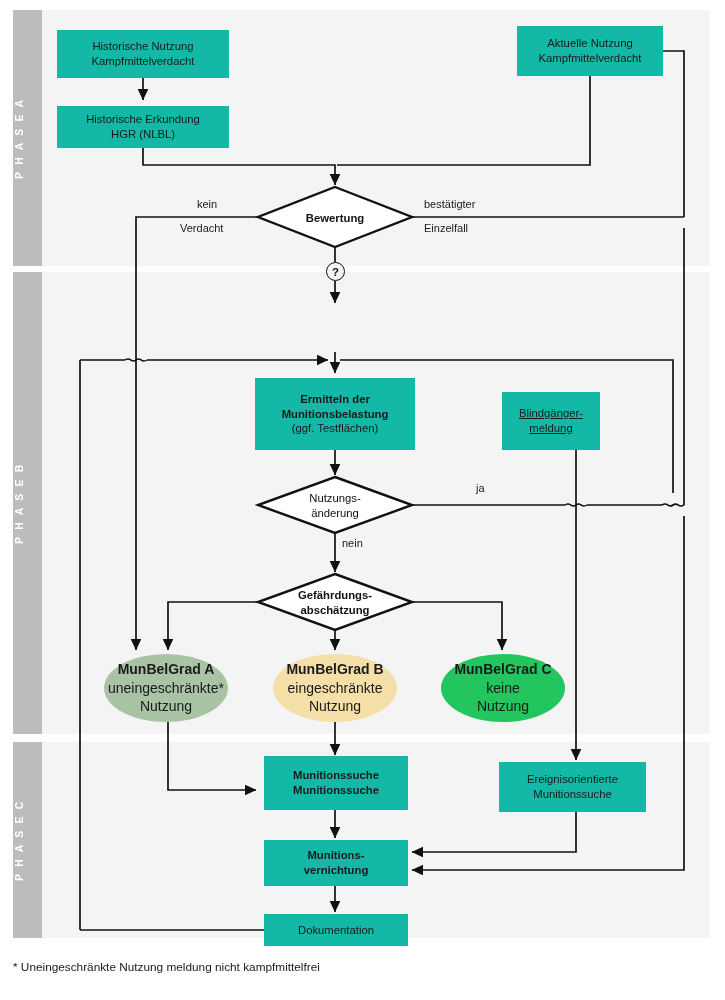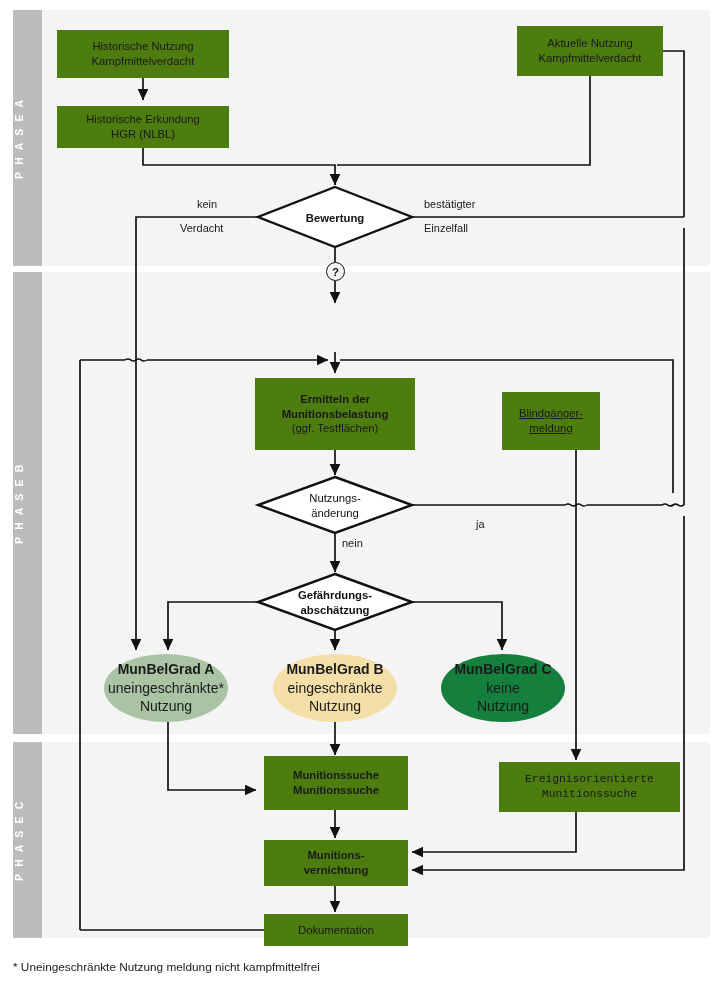--- a/index.html
+++ b/index.html
@@ -39,21 +39,21 @@
     white-space: nowrap;
   }
   .svg-layer {
     position: absolute;
     left: 0; top: 0;
     width: 725px; height: 1000px;
     pointer-events: none;
   }
   .node {
     position: absolute;
-    background: #4d7c0f;
+    background: #14b8a6;
     display: flex;
     align-items: center;
     justify-content: center;
     text-align: center;
     font-size: 11.3px;
     color: #1a1a1a;
     line-height: 1.32;
     box-sizing: border-box;
     padding: 2px 4px;
   }
@@ -236,21 +236,21 @@
     </div>
   </div>
 
   <div class="node bold" style="left:264px; top:756px; width:144px; height:54px;">
     <div>
       <span>Munitionssuche</span><br>
       <span>Munitionssuche</span>
     </div>
   </div>
 
-  <div class="node" style="left:499px; top:762px; width:181px; height:50px;font-family:Liberation Mono, monospace;">
+  <div class="node" style="left:499px; top:762px; width:147px; height:50px;">
     <div>
       <span>Ereignisorientierte</span><br>
       <span>Munitionssuche</span>
     </div>
   </div>
 
   <div class="node bold" style="left:264px; top:840px; width:144px; height:46px;align-items:center;">
     <div>
       <span>Munitions-</span><br>
       <span>vernichtung</span>
@@ -292,30 +292,30 @@
   </div>
 
   <div class="ellipse" style="left:273px; top:654px; width:124px; height:68px; background:#f5dfa8;">
     <div>
       <span class="t1">MunBelGrad B</span>
       <span class="t2">eingeschränkte</span>
       <span class="t3">Nutzung</span>
     </div>
   </div>
 
-  <div class="ellipse" style="left:441px; top:654px; width:124px; height:68px; background:#15803d;">
+  <div class="ellipse" style="left:441px; top:654px; width:124px; height:68px; background:#22c55e;">
     <div>
       <span class="t1">MunBelGrad C</span>
       <span class="t2">keine</span>
       <span class="t3">Nutzung</span>
     </div>
   </div>
 
   <div class="edge-label" style="left:197px; top:198px;">kein</div>
   <div class="edge-label" style="left:180px; top:222px;">Verdacht</div>
   <div class="edge-label" style="left:424px; top:198px;">bestätigter</div>
   <div class="edge-label" style="left:424px; top:222px;">Einzelfall</div>
-  <div class="edge-label" style="left:476px; top:482px;margin-top:36px;">ja</div>
+  <div class="edge-label" style="left:476px; top:482px;">ja</div>
   <div class="edge-label" style="left:342px; top:537px;">nein</div>
 
   <div class="footnote" style="left:13px; top:960px;">* Uneingeschränkte Nutzung meldung nicht kampfmittelfrei</div>
 
 </div>
 
 </body></html>

